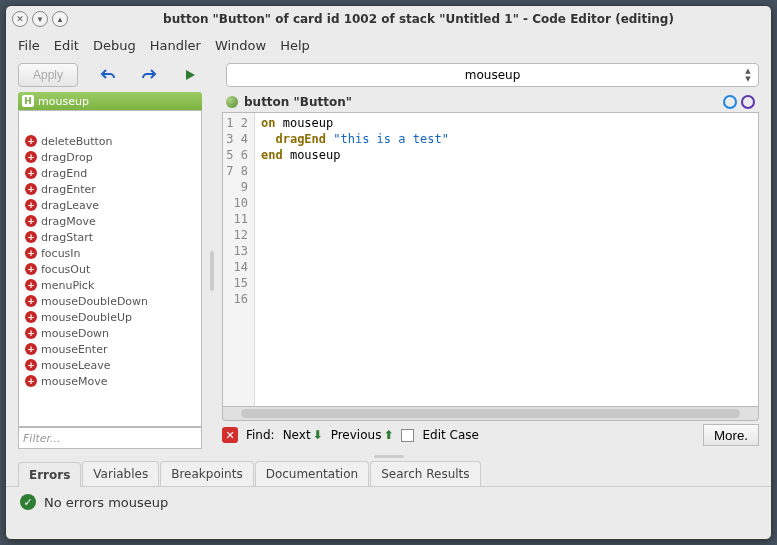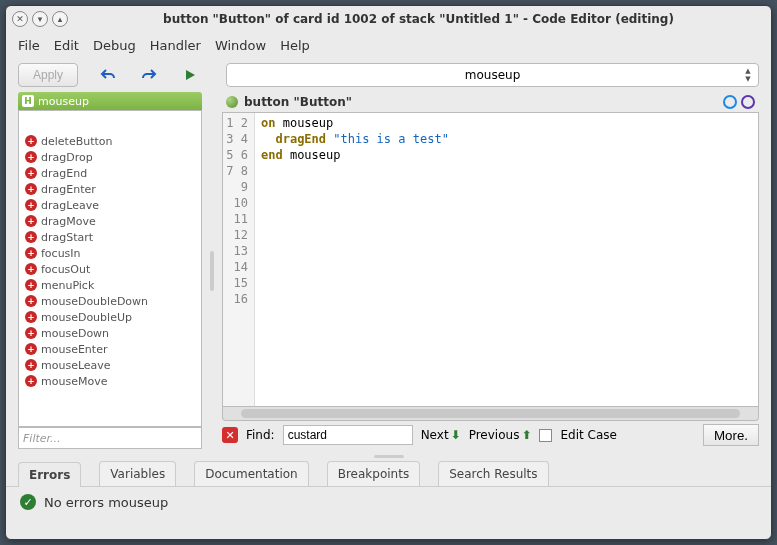--- a/index.html
+++ b/index.html
@@ -41,21 +41,21 @@
 .hscroll { height: 14px; background: #e0e0e0; border: 1px solid #bbb; border-top: none; border-radius: 0 0 4px 4px; position: relative; }
 .hscroll::before { content: ""; position: absolute; left: 18px; right: 18px; top: 2px; bottom: 2px; background: #c8c8c8; border-radius: 5px; }
 .findbar { height: 28px; display: flex; align-items: center; gap: 8px; padding: 4px 0; font-size: 12px; }
 .close-find { width: 16px; height: 16px; background: #d32f2f; color: #fff; display: flex; align-items: center; justify-content: center; border-radius: 3px; font-size: 11px; font-weight: bold; }
 .find-input { width: 130px; height: 20px; border: 1px solid #bbb; padding: 0 4px; font-size: 12px; }
 .find-btn { display: flex; align-items: center; gap: 2px; }
 .arrow-down { color: #2e7d32; font-weight: bold; }
 .arrow-up { color: #2e7d32; font-weight: bold; }
 .chk { width: 13px; height: 13px; border: 1px solid #888; background: #fff; display: inline-block; }
 .more-btn { margin-left: auto; height: 22px; padding: 0 10px; border: 1px solid #bbb; border-radius: 0; background: linear-gradient(#fafafa,#e6e6e6); }
-.tabs { height: 28px; display: flex; align-items: flex-end; padding: 0 12px; gap: 18px; border-bottom: 1px solid #ccc; font-size: 12px; }
+.tabs { height: 28px; display: flex; align-items: flex-end; padding: 0 12px; gap: 1px; border-bottom: 1px solid #ccc; font-size: 12px; }
 .tab { padding: 5px 10px; border: 1px solid #ccc; border-bottom: none; border-radius: 4px 4px 0 0; background: #f0f0f0; color: #444; }
 .tab.active { background: #ebebeb; font-weight: bold; position: relative; top: 1px; }
 .status { height: 30px; display: flex; align-items: center; padding: 0 14px; gap: 8px; font-size: 13px; color: #333; }
 .ok-icon { width: 16px; height: 16px; border-radius: 50%; background: #2e7d32; color: #fff; display: flex; align-items: center; justify-content: center; font-size: 11px; }
 .bottom-space { height: 22px; }
 .grip { height: 6px; display: flex; justify-content: center; align-items: center; }
 .grip span { width: 30px; height: 3px; background: #ccc; border-radius: 2px; }
 </style>
 </head>
 <body>
@@ -213,21 +213,20 @@
 16
 </div>
         <div class="code"><span class="kw">on</span><span> mouseup</span>
   <span class="cmd">dragEnd</span><span class="str"> "this is a test"</span>
 <span class="kw">end</span><span> mouseup</span></div>
       </div>
       <div class="hscroll"></div>
       <div class="findbar">
         <span class="close-find">✕</span>
         <span>Find:</span>
-        <input class="find-input" value="custard" style="">
         <span class="find-btn">
             <span>Next</span>
             <span class="arrow-down">⬇</span>
           </span>
         <span class="find-btn">
             <span>Previous</span>
             <span class="arrow-up">⬆</span>
           </span>
         <span class="chk"></span>
         <span>Edit Case</span>
@@ -236,22 +235,22 @@
     </div>
   </div>
 
   <div class="grip">
       <span></span>
     </div>
 
   <div class="tabs">
     <div class="tab active">Errors</div>
     <div class="tab">Variables</div>
+    <div class="tab">Breakpoints</div>
     <div class="tab">Documentation</div>
-    <div class="tab">Breakpoints</div>
     <div class="tab">Search Results</div>
   </div>
 
   <div class="status">
     <span class="ok-icon">✓</span>
     <span>No errors mouseup</span>
   </div>
 
   <div class="bottom-space"></div>
 </div>

